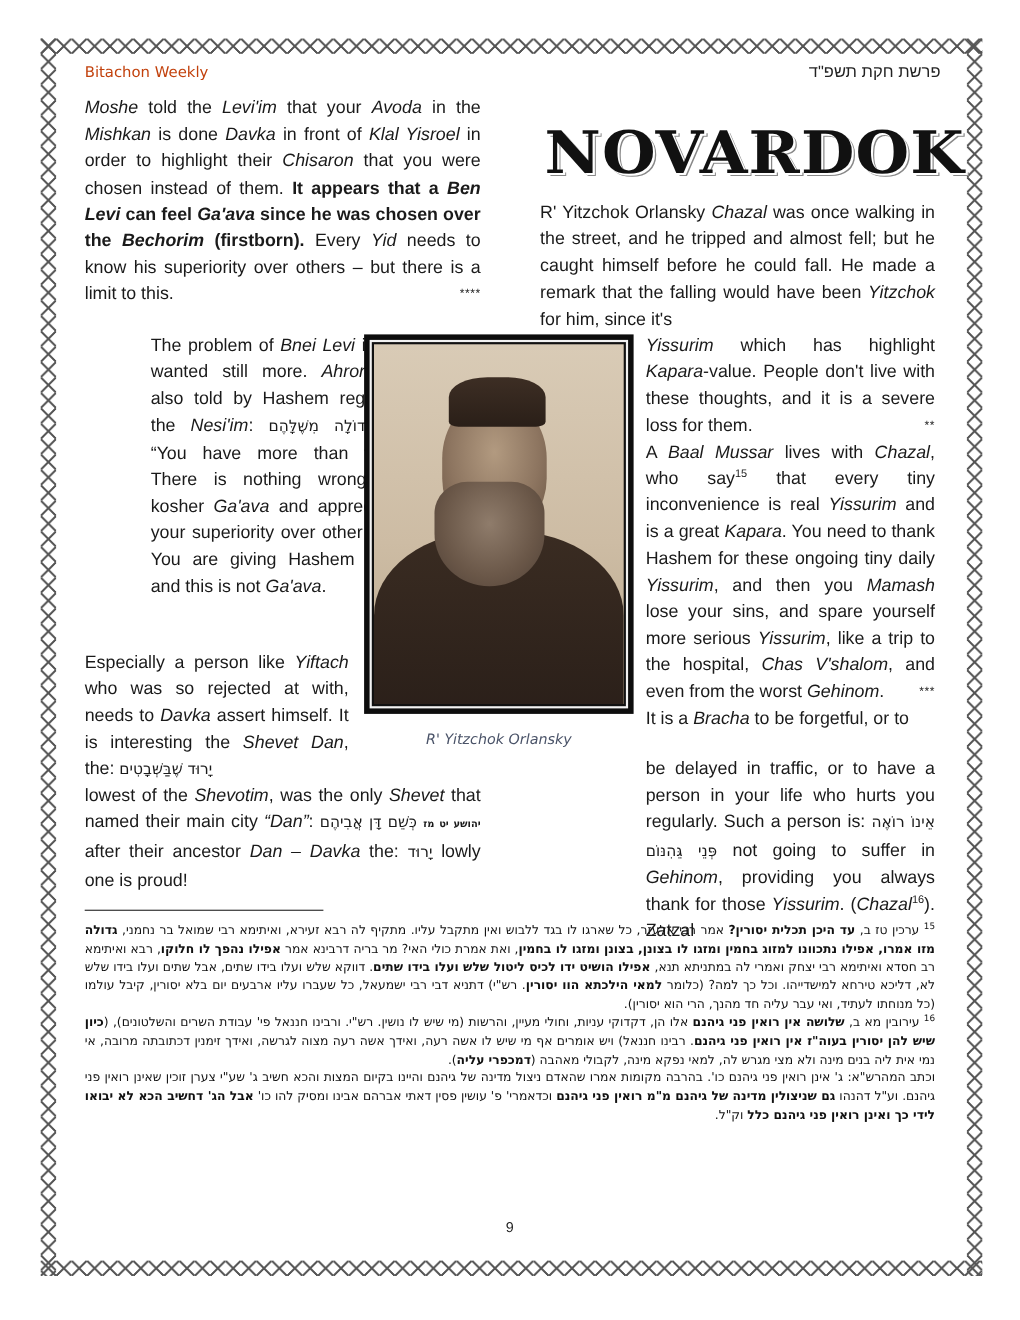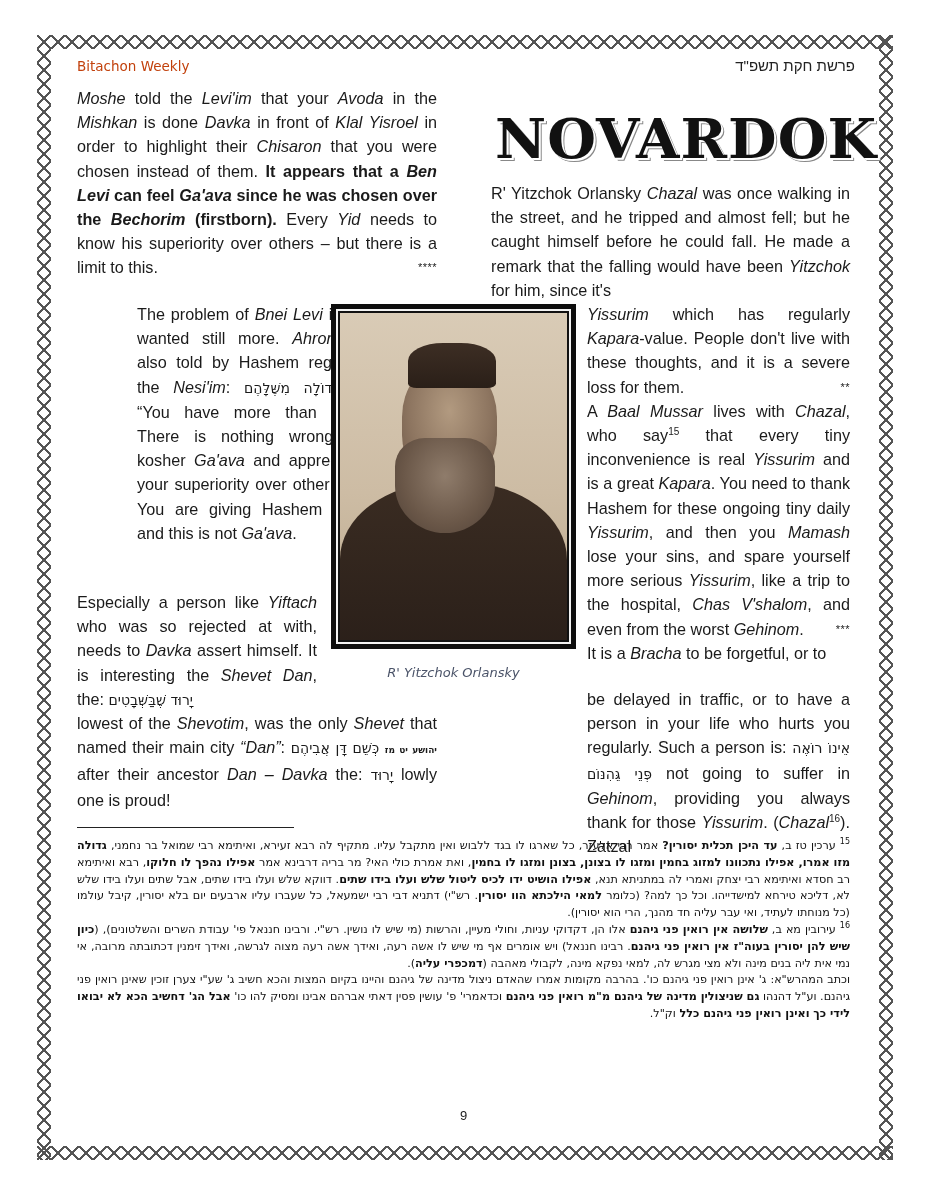--- a/index.html
+++ b/index.html
@@ -108,21 +108,21 @@
 
 <div class="col-left-bottom body-text">
   <span> lowest of the </span><i>Shevotim</i><span>, was the only </span><i>Shevet</i><span> that named their main city </span><i>“Dan”</i><span>: </span><span class="he" dir="rtl">כְּשֵׁם דָּן אֲבִיהֶם</span> <span class="he-small" dir="rtl">יהושע יט מז</span><span> after their ancestor </span><i>Dan –</i><span> </span><i>Davka</i><span> the: </span><span class="he" dir="rtl">יָרוּד</span><span> lowly one is proud!</span>
 </div>
 
 <div class="col-right-top body-text">
   <span>R' Yitzchok Orlansky </span><i>Chazal</i><span> was once walking in the street, and he tripped and almost fell; but he caught himself before he could fall. He made a remark that the falling would have been </span><i>Yitzchok</i><span> for him, since it's </span>
 </div>
 
 <div class="col-right-mid body-text">
-  <i>Yissurim</i><span> which has regularly </span><i>Kapara</i><span>-value. People don't live with these thoughts, and it is a severe loss for them.</span><span class="stars">**</span><br>
+  <i>Yissurim</i><span> which has highlight </span><i>Kapara</i><span>-value. People don't live with these thoughts, and it is a severe loss for them.</span><span class="stars">**</span><br>
   <span>A </span><i>Baal Mussar</i><span> lives with </span><i>Chazal</i><span>, who say</span><sup>15</sup><span> that every tiny inconvenience is real </span><i>Yissurim</i><span> and is a great </span><i>Kapara</i><span>. You need to thank Hashem for these ongoing tiny daily </span><i>Yissurim</i><span>, and then you </span><i>Mamash</i><span> lose your sins, and spare yourself more serious </span><i>Yissurim</i><span>, like a trip to the hospital, </span><i>Chas V'shalom</i><span>, and even from the worst </span><i>Gehinom</i><span>.</span><span class="stars">***</span><br>
   <span>It is a </span><i>Bracha</i><span> to be forgetful, or to</span>
 </div>
 
 <div class="col-right-bottom body-text">
   <div class="indent-line" style="text-align:justify;padding-left:96px;">
     <span>be delayed in traffic, or to have a person in your life who hurts you regularly. Such a person is: </span><span class="he" dir="rtl">אֵינוֹ רוֹאֶה פְּנֵי גֵּהִנּוֹם</span><span> not going to suffer in </span><i>Gehinom</i><span>, providing you always thank for those </span><i>Yissurim</i><span>. (</span><i>Chazal</i><sup>16</sup><span>). Zatzal</span>
   </div>
 </div>
 

